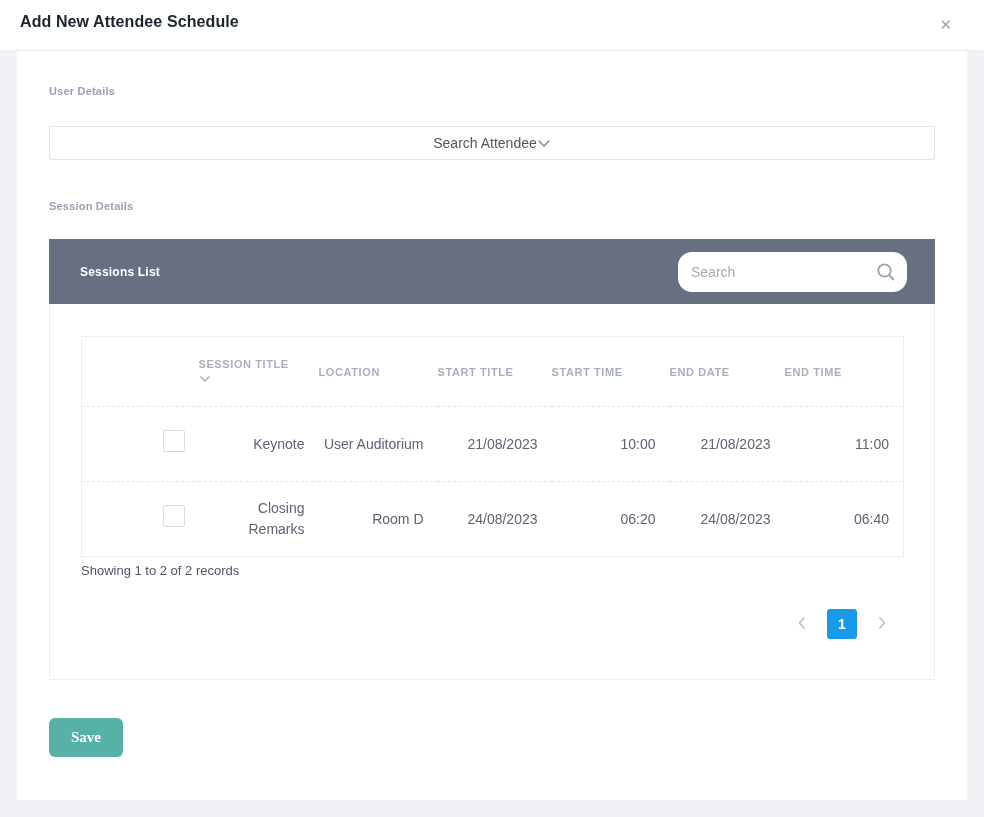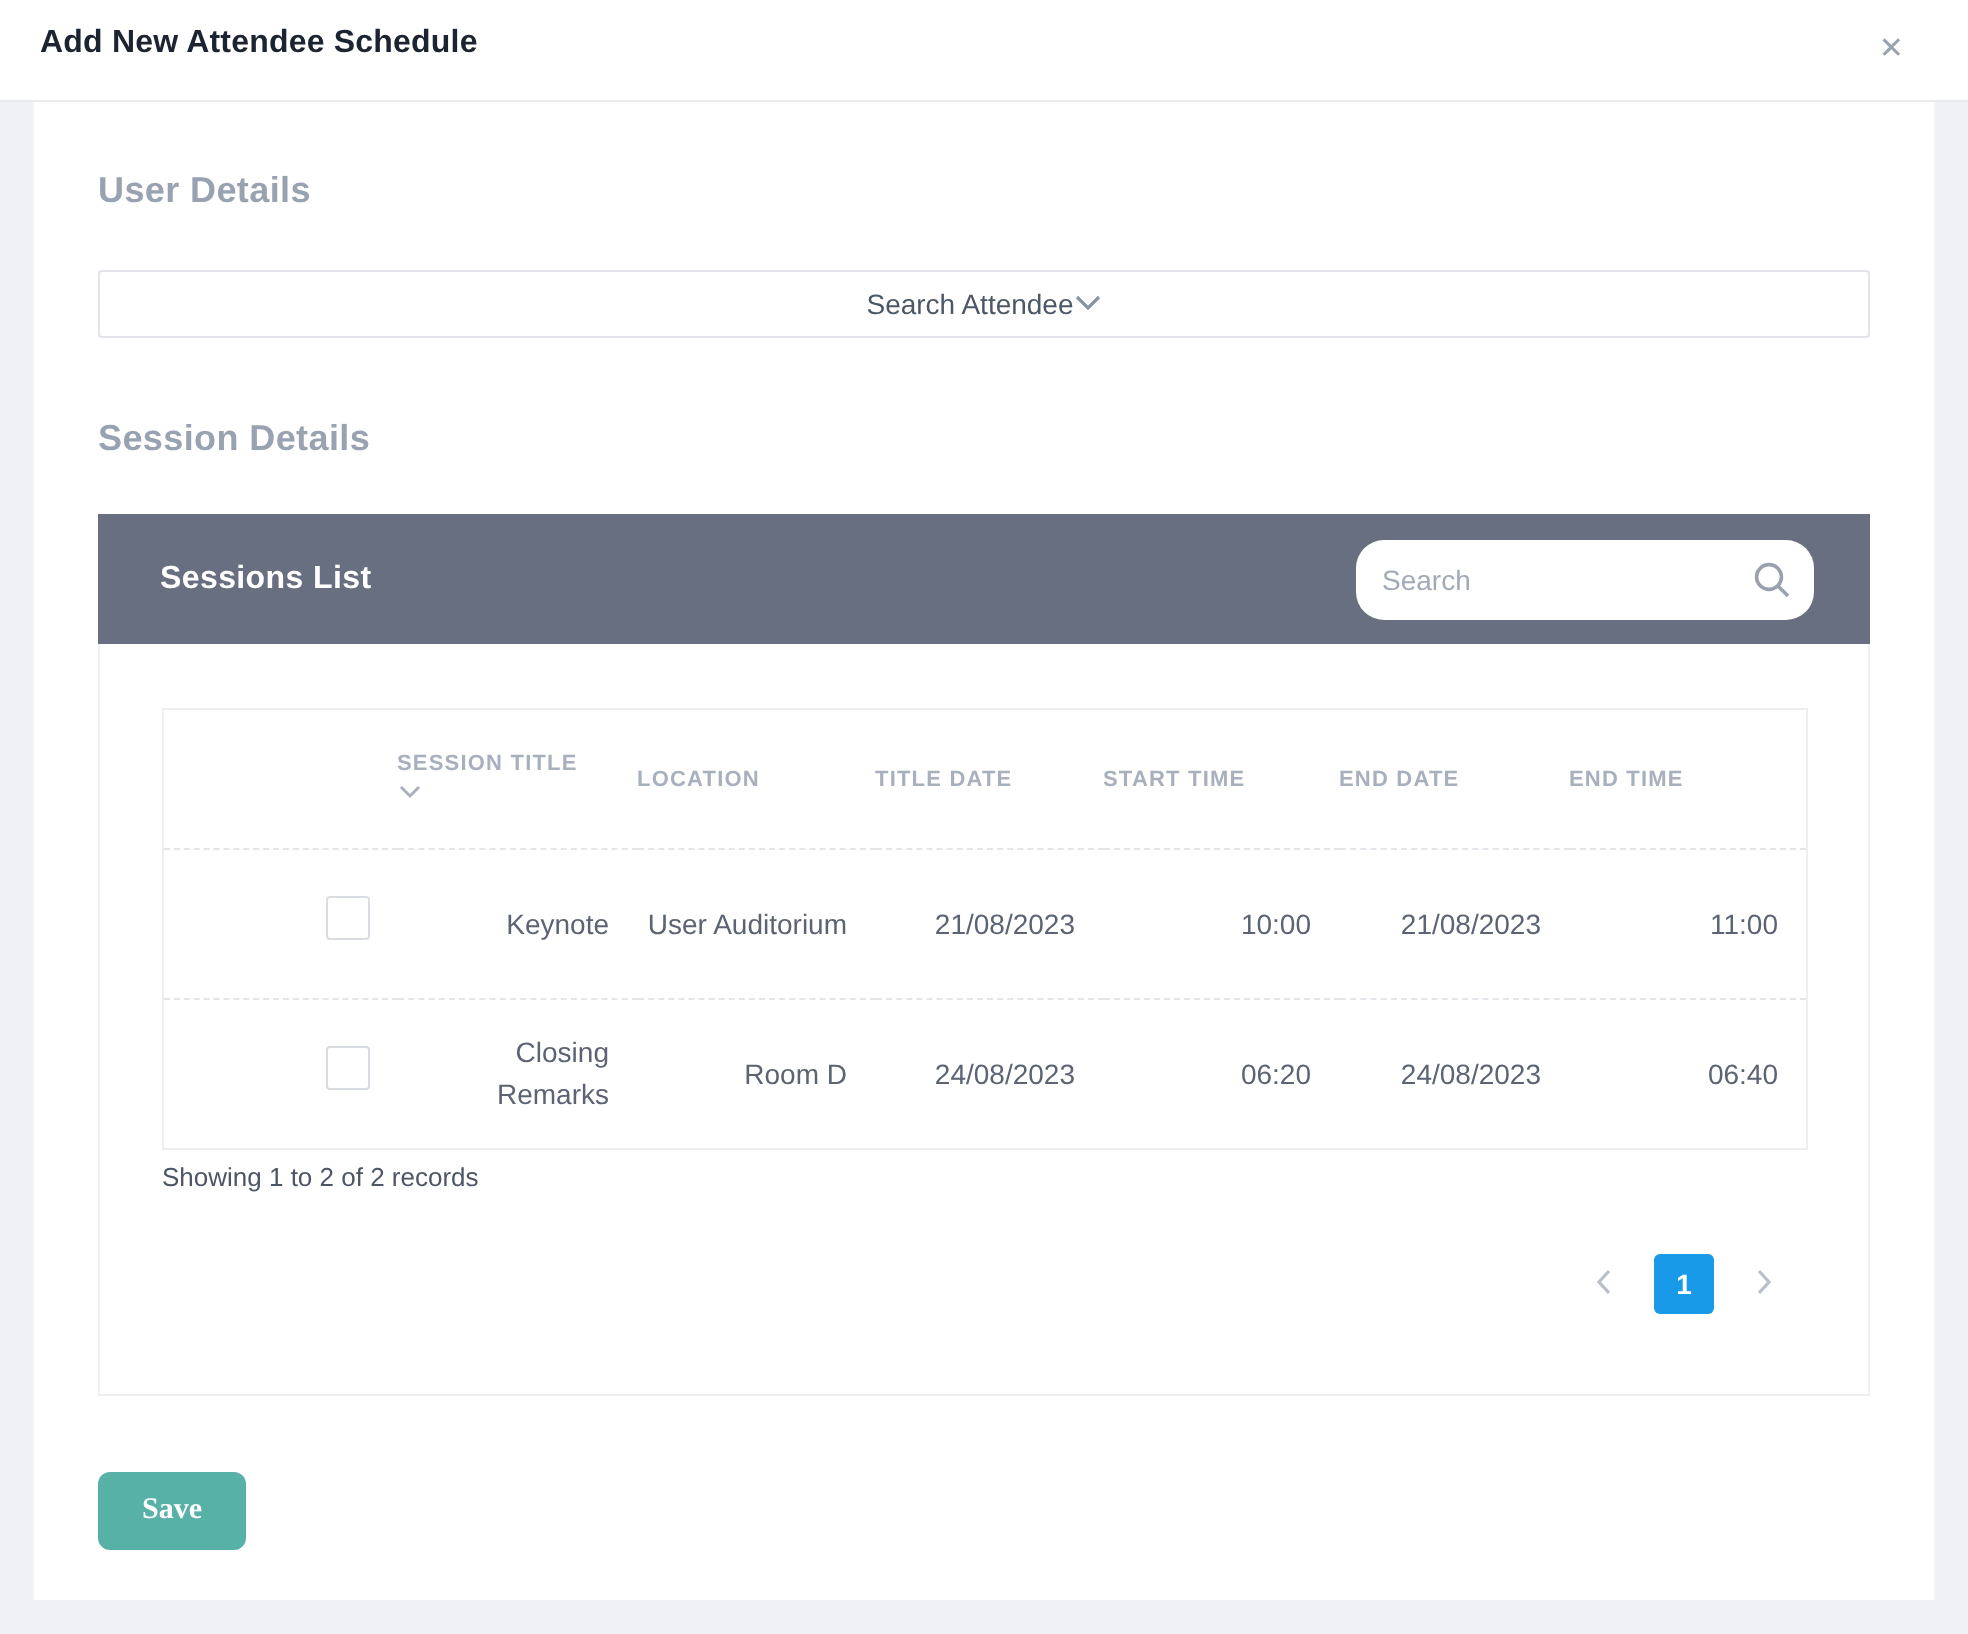--- a/index.html
+++ b/index.html
@@ -42,21 +42,21 @@
   .modal-body { padding: 0 16px; }
   .card {
     background: #ffffff;
     height: 749px;
     padding: 34px 32px 0 32px;
     border-left: 1px solid #f3f4f6;
     border-right: 1px solid #f3f4f6;
   }
 
   .section-heading {
-    font-size: 18px;
+    font-size: 11px;
     font-weight: bold;
     color: #99a2b1;
     letter-spacing: .2px;
   }
 
   
   .select-box {
     margin-top: 29px;
     height: 34px;
     border: 1px solid #e2e4e9;
@@ -76,21 +76,21 @@
   
   .panel { margin-top: 27px; }
   .panel-header {
     background: #676f81;
     height: 65px;
     display: flex;
     align-items: center;
     justify-content: space-between;
     padding: 0 28px 0 31px;
   }
-  .panel-title { font-size: 16px; font-weight: bold; color: #ffffff; letter-spacing: .2px; }
+  .panel-title { font-size: 12px; font-weight: bold; color: #ffffff; letter-spacing: .2px; }
   .panel-search {
     position: relative;
     width: 229px;
     height: 40px;
   }
   .panel-search input {
     width: 100%; height: 100%;
     border: none; border-radius: 14px;
     padding: 0 40px 0 13px;
     font-size: 14px;
@@ -260,21 +260,21 @@
                 <th class="check-cell"></th>
                 <th class="sortable">
                   <span>SESSION TITLE</span>
                   <span class="sort-caret">
                     <svg width="12" height="8" viewBox="0 0 12 8" fill="none" stroke-width="1.5">
                         <polyline points="1.5,1.5 6,6 10.5,1.5"></polyline>
                       </svg>
                   </span>
                 </th>
                 <th>LOCATION</th>
-                <th>TITLE DATE</th>
+                <th>START TITLE</th>
                 <th>START TIME</th>
                 <th>END DATE</th>
                 <th>END TIME</th>
               </tr>
             </thead>
             <tbody>
               <tr>
                 <td class="check-cell"><span class="row-checkbox"></span></td>
                 <td>Keynote</td>
                 <td>User Auditorium</td>

